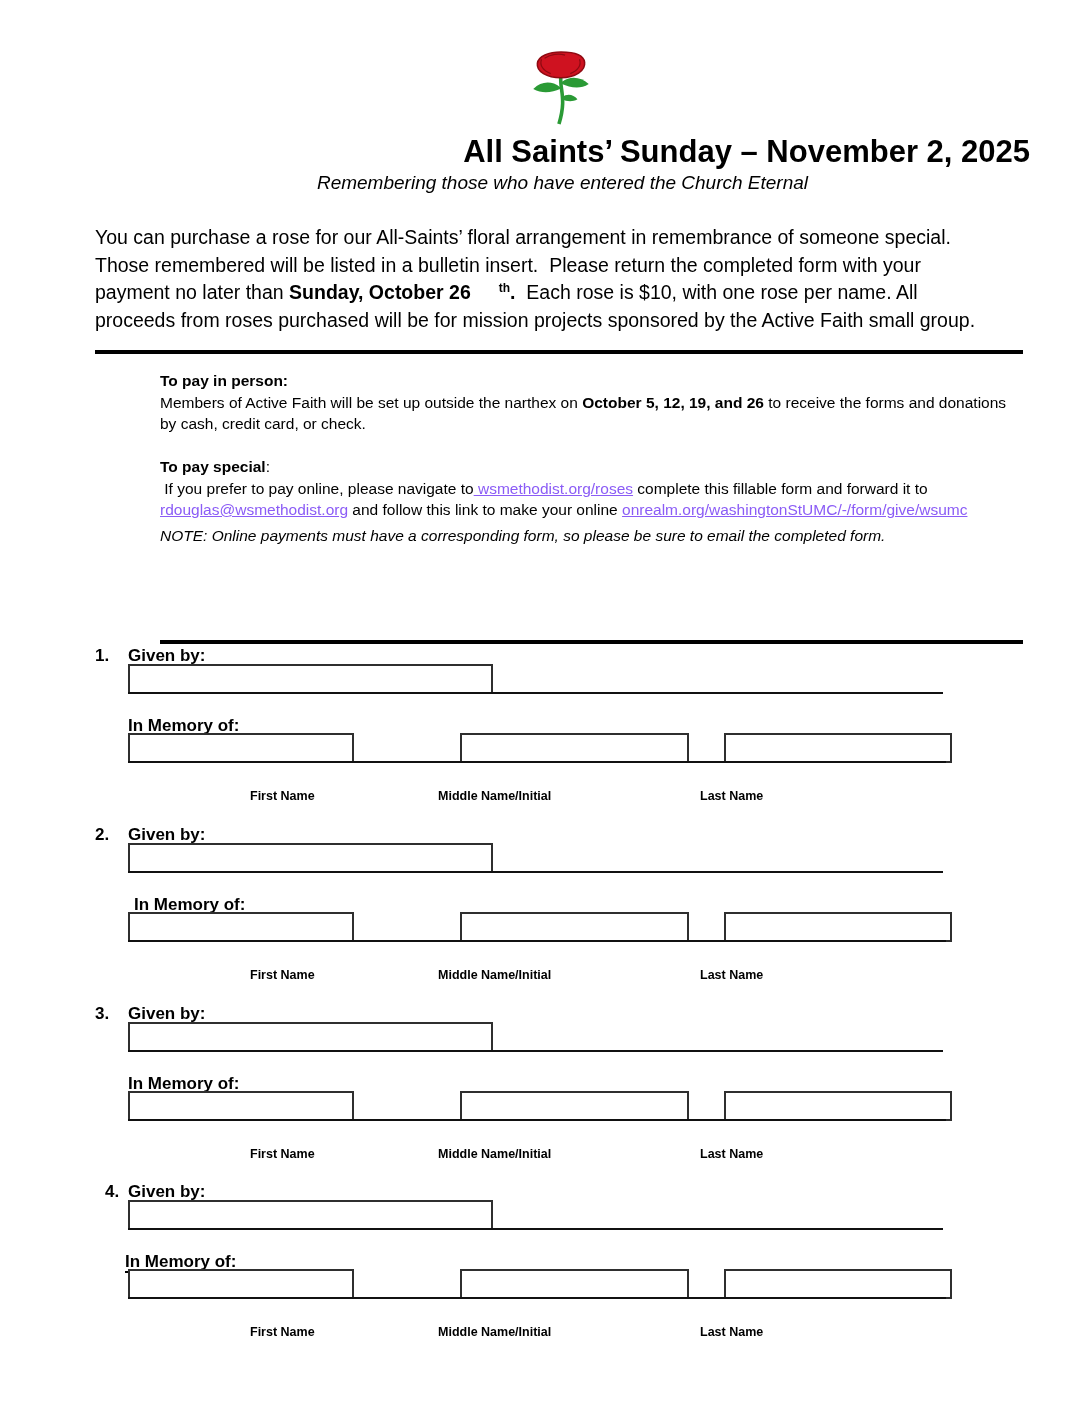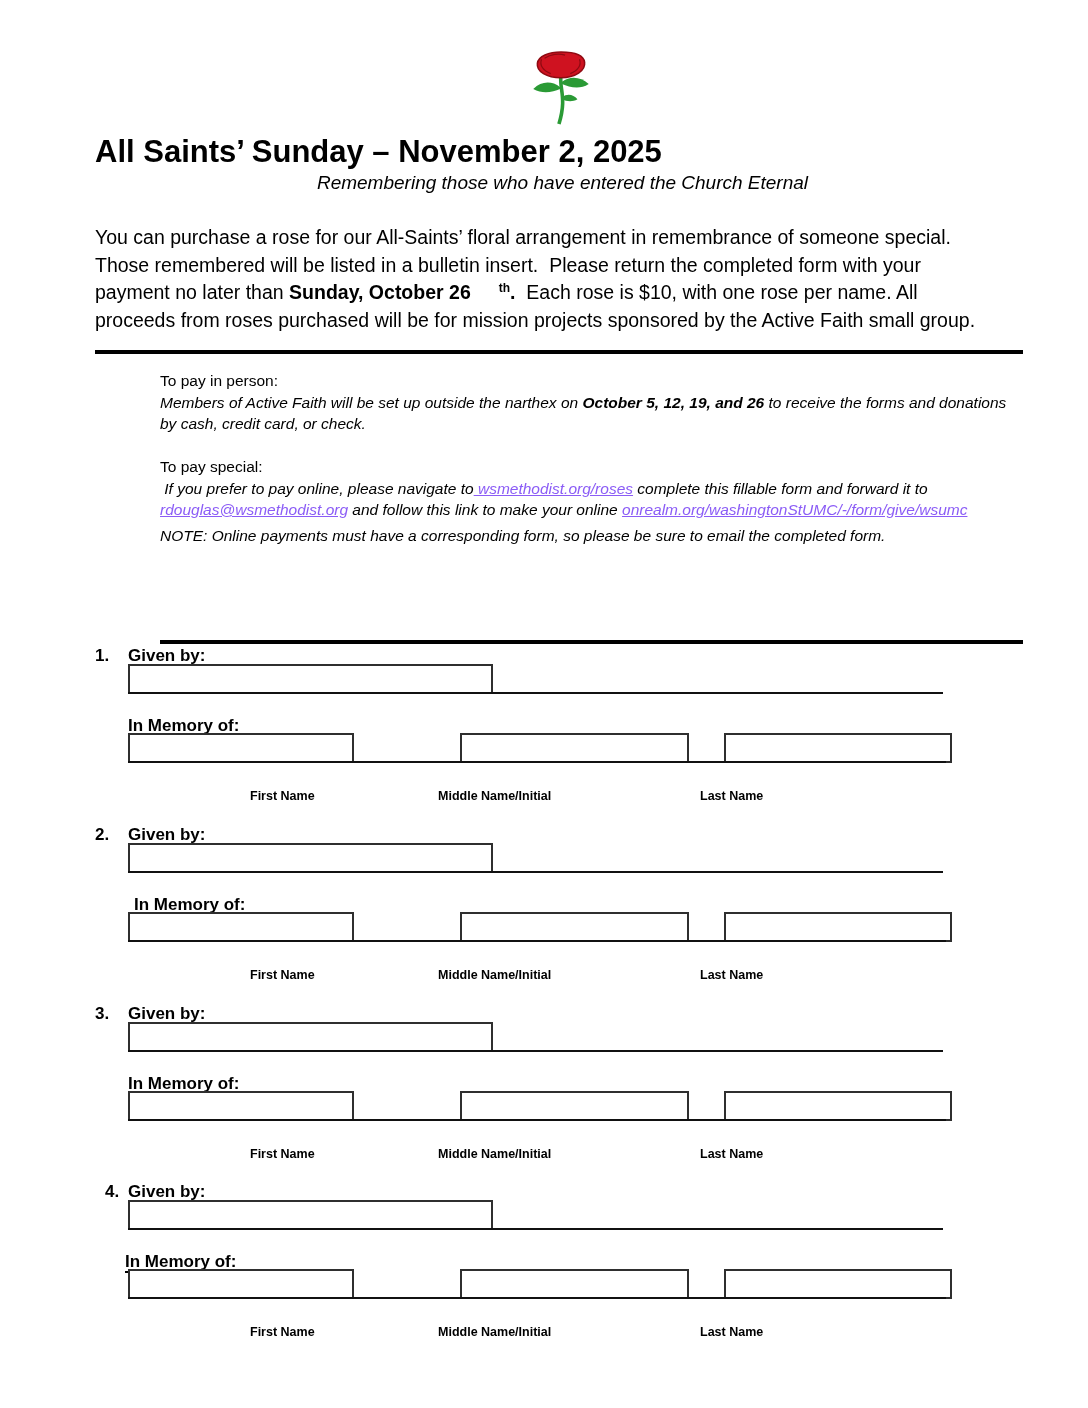--- a/index.html
+++ b/index.html
@@ -12,21 +12,21 @@
     overflow: hidden;
     font-family: "Liberation Sans", "DejaVu Sans", sans-serif;
     color: #000;
   }
   .abs { position: absolute; }
 
   .rose { left: 529px; top: 50px; width: 64px; height: 76px; }
 
   .title {
     left: 95px; top: 134px; width: 935px;
-    text-align: left;
+    text-align: right;
     font-size: 31px; font-weight: bold;
     letter-spacing: 0px;
   }
   .subtitle {
     left: 95px; top: 172px; width: 935px;
     text-align: center;
     font-size: 19px; font-style: italic;
   }
 
   .intro {
@@ -34,22 +34,22 @@
     font-size: 19.5px; line-height: 27.5px;
     white-space: pre-wrap;
   }
   .intro sup { font-size: 12px; vertical-align: super; line-height: 0; padding-left: 28px; }
 
   .rule { background: #000; height: 4px; }
   .rule1 { left: 95px; top: 350px; width: 928px; }
   .rule2 { left: 160px; top: 640px; width: 863px; }
 
   .section { left: 160px; width: 866px; font-size: 15.5px; line-height: 21.5px; }
-  .sec-head { font-weight: normal; font-size: 15.5px; }
-  .sec-body { white-space: pre-wrap; font-style: italic; }
+  .sec-head { font-weight: bold; font-size: 15.5px; }
+  .sec-body { white-space: pre-wrap; }
   .note { font-style: italic; }
   .lnk { color: #8b5cf6; text-decoration: underline; cursor: pointer; white-space: pre-wrap; }
 
   .entry { left: 0; width: 1088px; height: 170px; }
   .entry .num { position: absolute; left: 95px; top: 0; font-size: 17px; font-weight: bold; }
   .field-label {
     position: absolute; font-size: 17px; font-weight: bold;
     line-height: 19px; border-bottom: 2px solid #000; padding-bottom: 0px;
   }
   .given-label { left: 128px; top: 0; }

